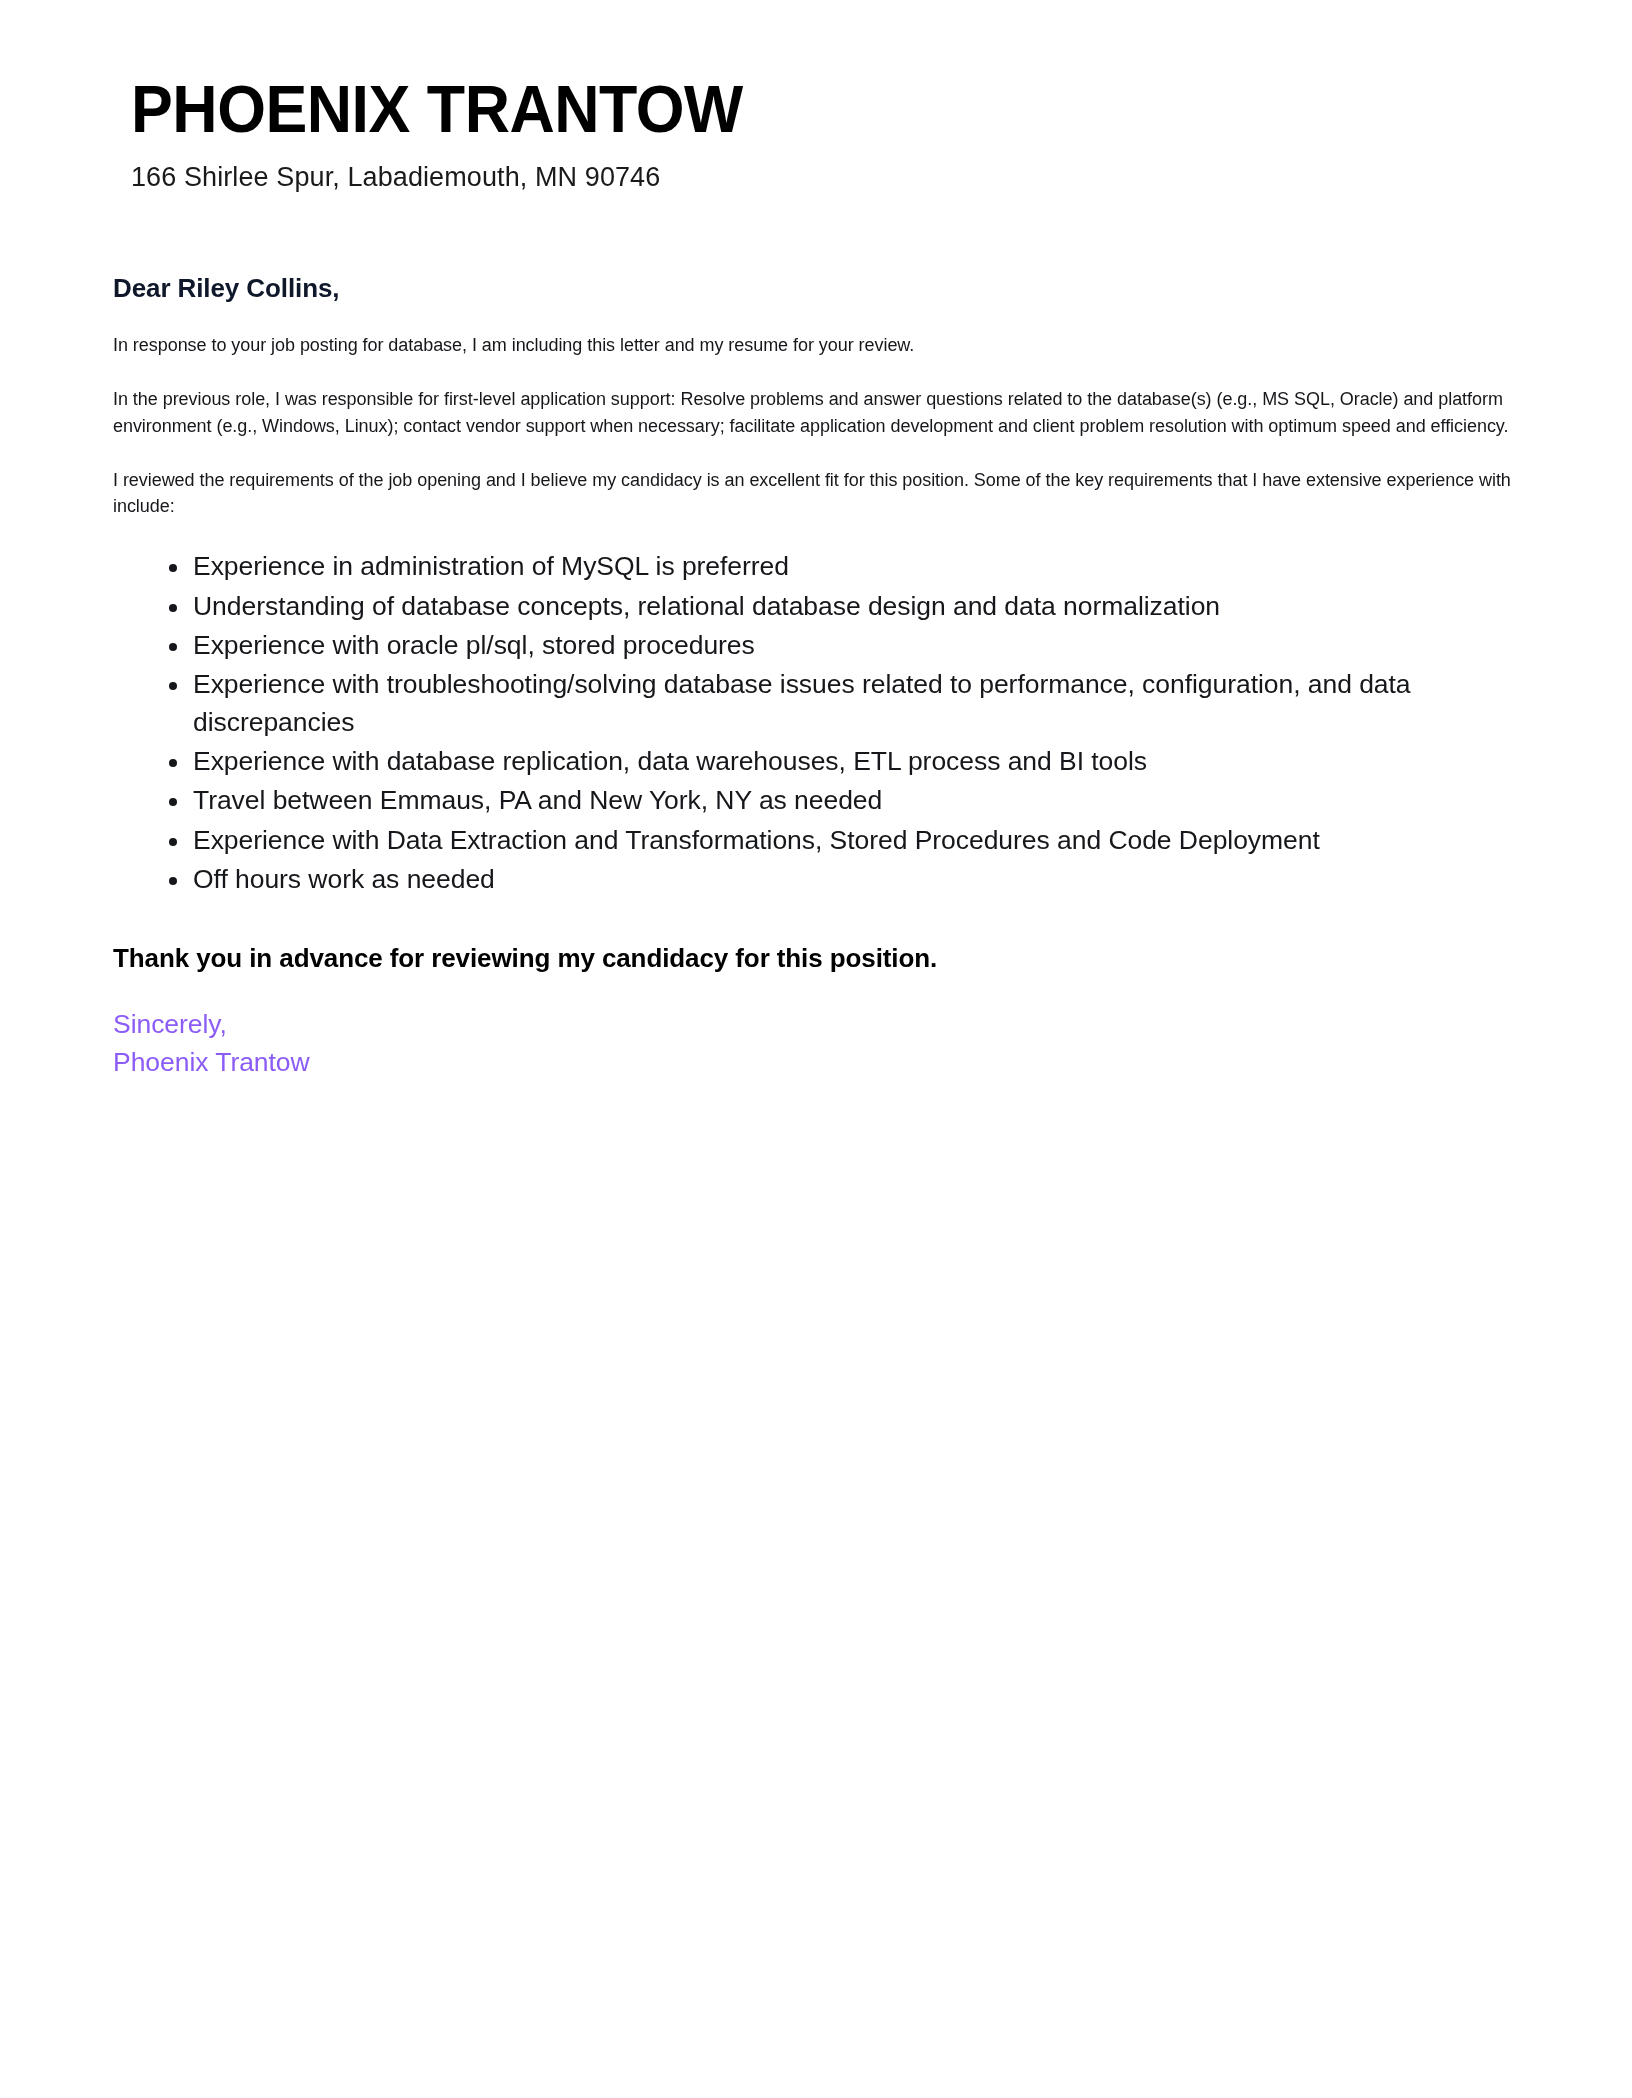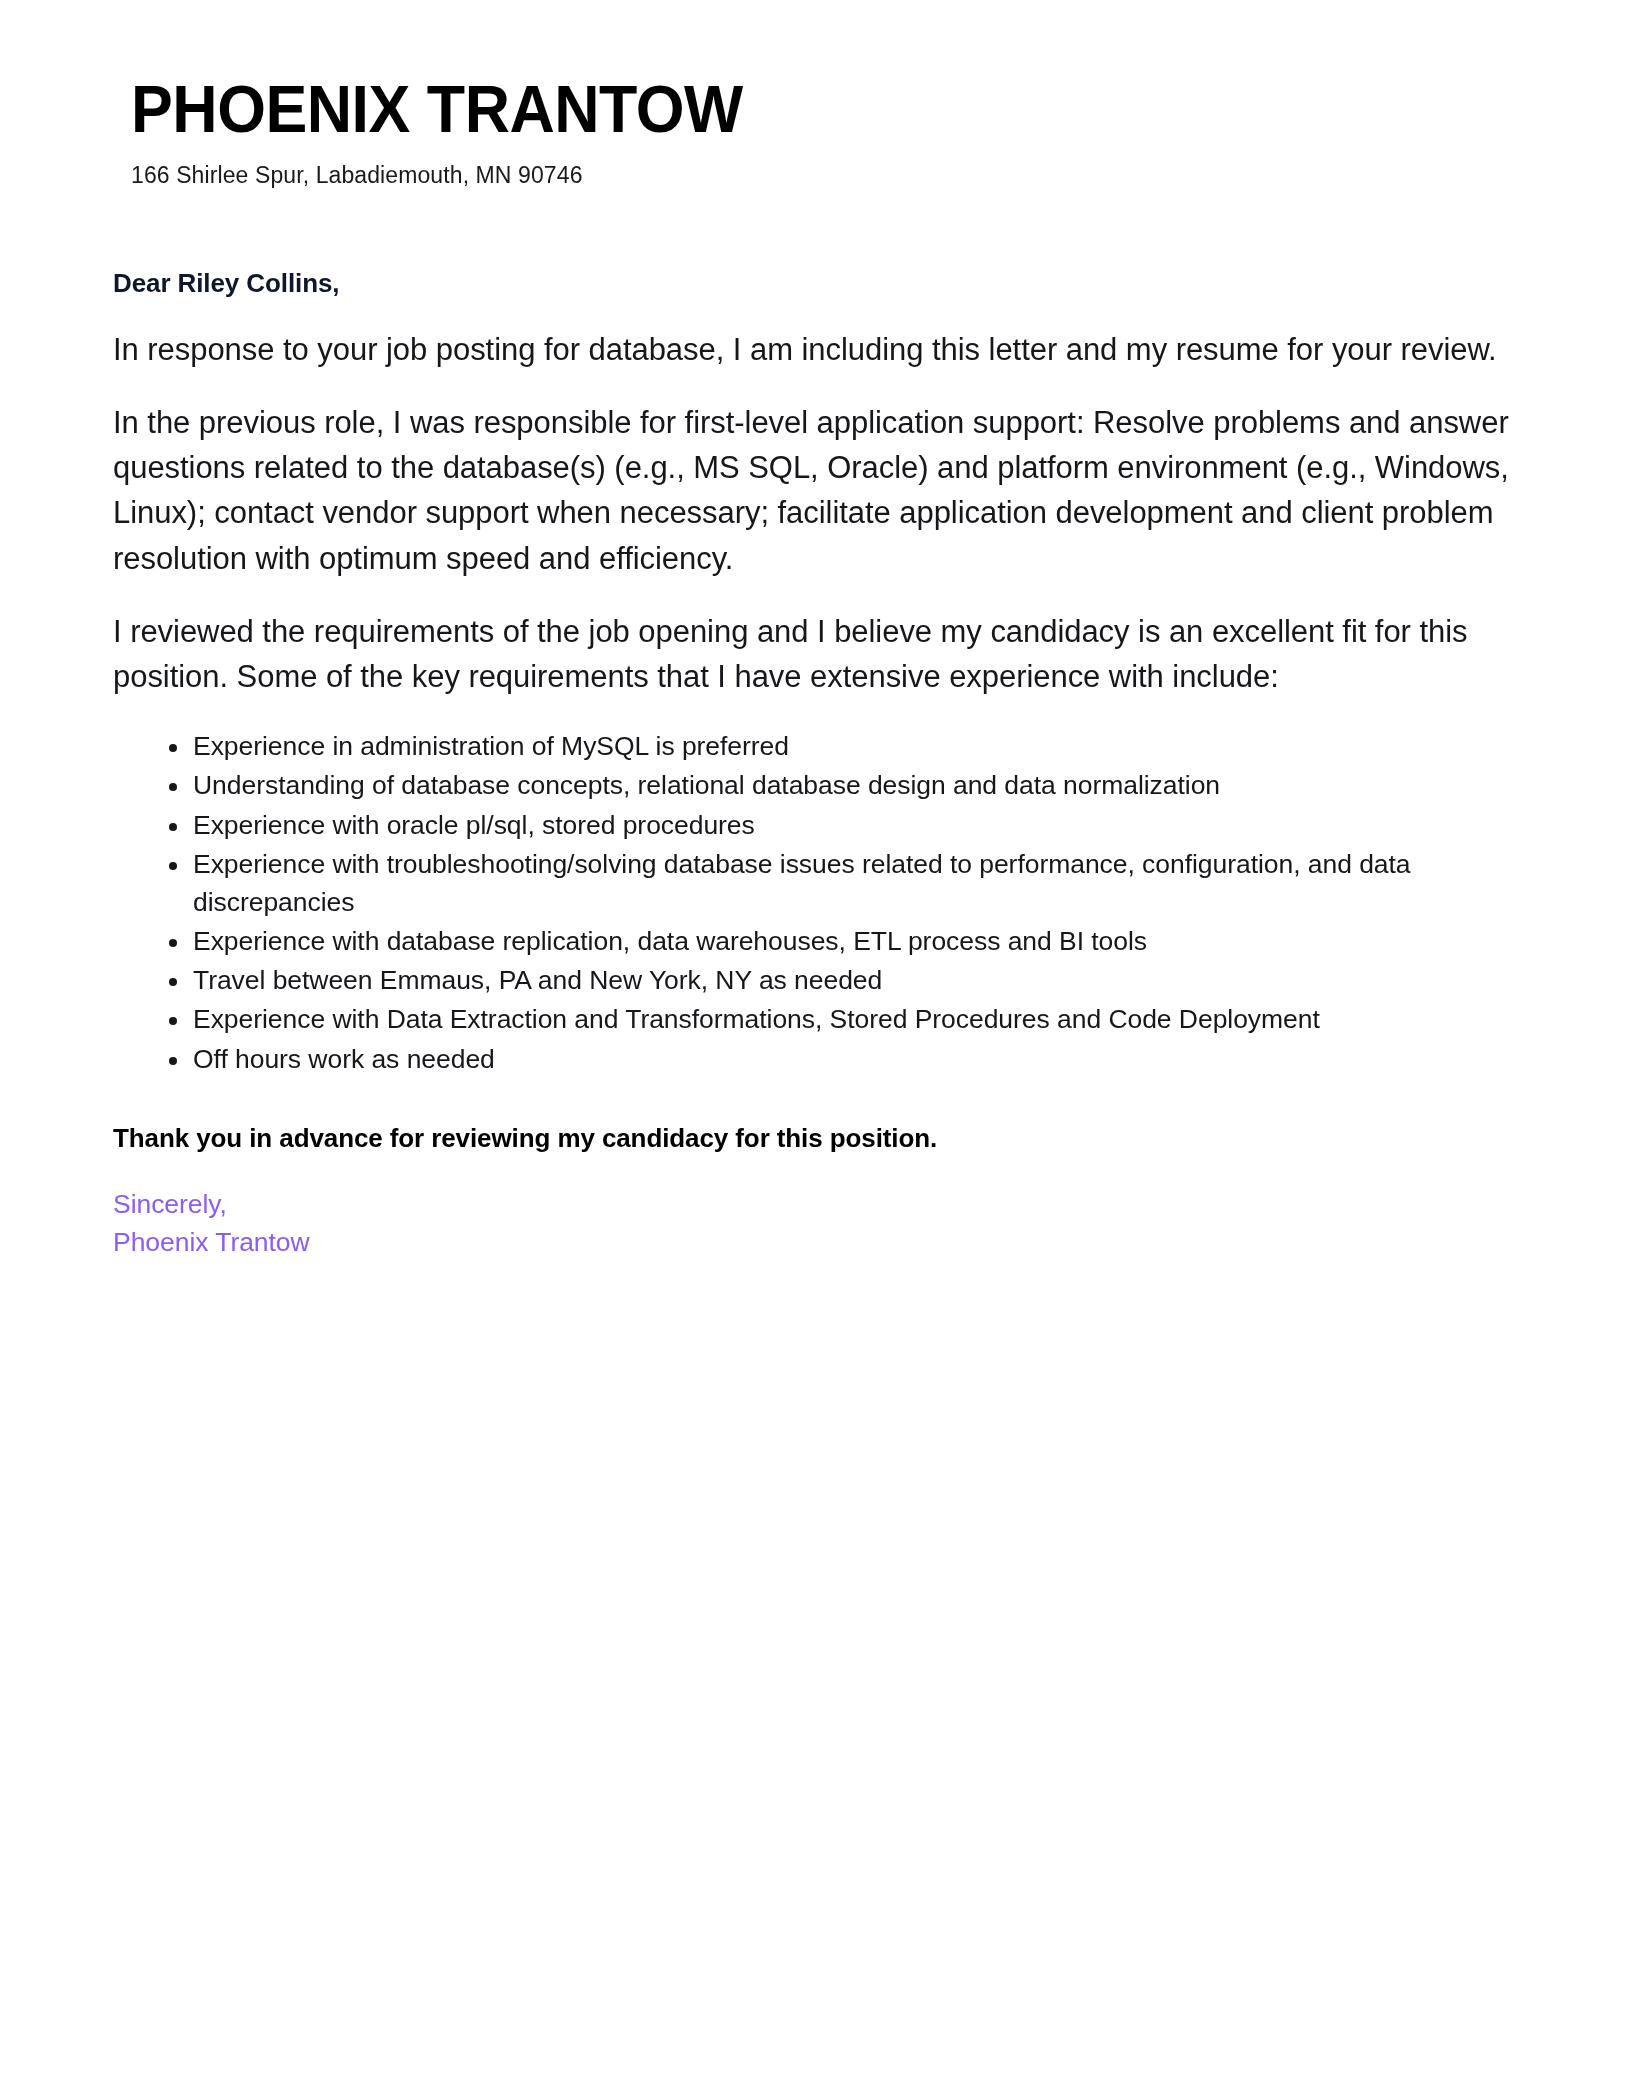--- a/index.html
+++ b/index.html
@@ -41,21 +41,21 @@
     line-height: 1.02;
     letter-spacing: -0.5px;
     color: #000000;
     transform: scaleX(0.95);
     transform-origin: left center;
     white-space: nowrap;
   }
 
   .candidate-address {
     margin: 16px 0 0 18px;
-    font-size: 23px;
+    font-size: 27px;
     line-height: 1.4;
     font-weight: 400;
     color: #1a1a1a;
     letter-spacing: 0.1px;
   }
 
   
   .letter-body {
     margin-top: 76px;
   }
@@ -63,21 +63,21 @@
   .salutation {
     margin: 0 0 28px 0;
     font-size: 26px;
     font-weight: 700;
     color: #0f172a;
     letter-spacing: -0.1px;
   }
 
   .paragraph {
     margin: 0 0 28px 0;
-    font-size: 31px;
+    font-size: 18px;
     line-height: 1.46;
     font-weight: 400;
     color: #15171a;
     letter-spacing: -0.05px;
   }
 
   .requirements-list {
     margin: 0 0 28px 0;
     padding-left: 56px;
     list-style: none;

